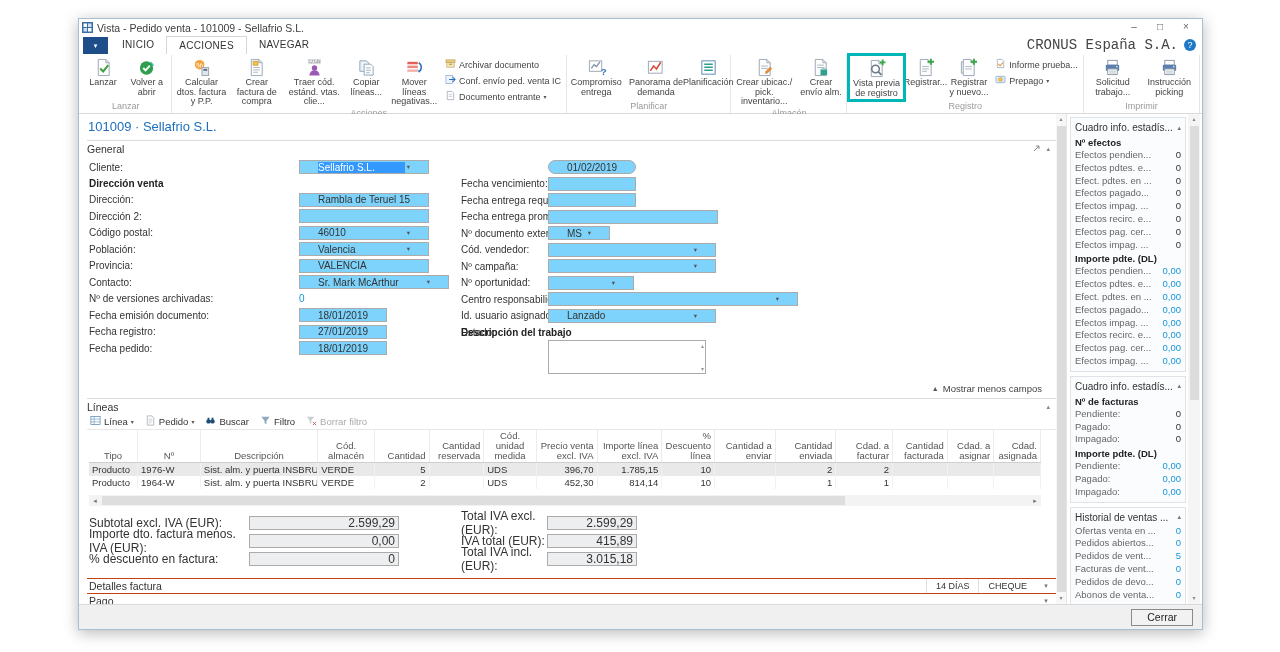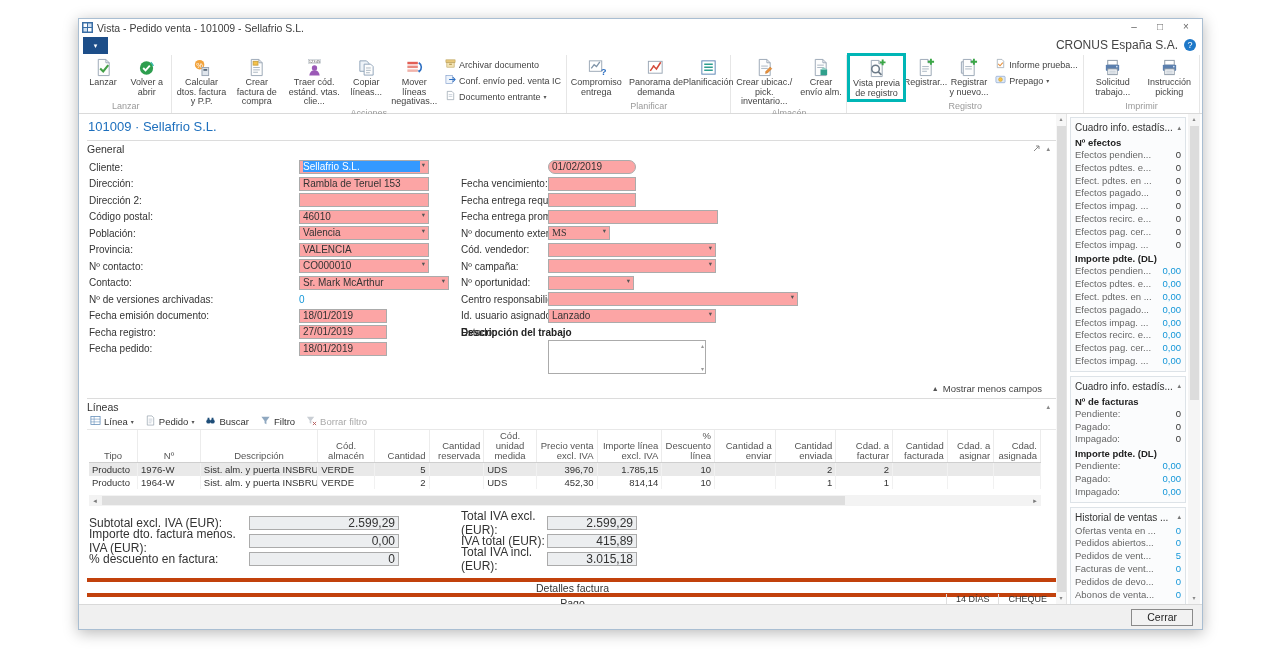--- a/index.html
+++ b/index.html
@@ -10,21 +10,21 @@
   
   .titlebar { height:17px; display:flex; align-items:center; gap:4px; padding:0 3px; font-size:10.5px; color:#3c3c3c; flex:none; }
   .win-icon { width:11px; height:11px; flex:none; }
   .win-controls { margin-left:auto; display:flex; }
   .win-btn { width:26px; height:15px; line-height:14px; text-align:center; font-size:10px; color:#666; }
   
   .tabstrip { height:18px; display:flex; align-items:stretch; font-size:10px; flex:none; }
   .app-menu { width:25px; margin:1px 2px 0 4px; background:#1d4e89; color:#fff; display:flex; align-items:center; justify-content:center; font-size:7px; }
   .tab { padding:3px 12px 0; color:#333; letter-spacing:.3px; }
   .tab.active { border:1px solid #d6d6d6; border-bottom:0; background:#fff; }
-  .company { margin-left:auto; align-self:center; color:#444; font-size:12px; }
+  .company { margin-left:auto; align-self:center; color:#444; font-size:14px;font-family:Liberation Mono, monospace; }
   .help-icon { width:12px; height:12px; border-radius:50%; background:#1e78c8; color:#fff; font-size:9px; line-height:12px; text-align:center; margin:0 6px; align-self:center; }
   
   .ribbon { height:60px; display:flex; align-items:stretch; padding:1px 2px 0; border-bottom:1px solid #dadada; background:#fff; flex:none; }
   .ribbon-group { display:flex; flex-direction:column; padding:0 1px; border-right:1px solid #e6e6e6; }
   .rg-buttons { flex:1; display:flex; align-items:stretch; }
   .big-btn { min-width:42px; max-width:64px; padding:2px 2px 0; text-align:center; font-size:9px; line-height:9.5px; color:#444; display:flex; flex-direction:column; align-items:center; }
   .big-btn.hl { border:3px solid #00b6b6; margin:-2px -1px; z-index:5; background:#fff; }
   .bicon { height:21px; display:flex; align-items:center; flex:none; }
   .blabel { white-space:normal; }
   .small-col { display:flex; flex-direction:column; justify-content:flex-start; padding:3px 4px; gap:3px; font-size:9px; color:#444; }
@@ -37,21 +37,21 @@
   .page-title { font-size:13px; color:#1d6fbd; margin:3px 0 6px 1px; }
   .ft-header { display:flex; align-items:center; border-top:1px solid #dcdcdc; height:16px; font-size:10.5px; color:#333; margin-top:1px; }
   .ft-tools { margin-left:auto; display:flex; gap:5px; align-items:center; color:#888; font-size:7px; padding-right:6px; }
   .gen-body { display:flex; padding:3px 0 4px 2px; }
   .col-left { width:372px; flex:none; }
   .col-right { flex:1; }
   .frow { display:flex; align-items:center; height:16.5px; font-size:10px; color:#333; }
   .flabel { width:210px; flex:none; white-space:nowrap; overflow:hidden; }
   .flabel.r { width:87px;margin-top:33px; }
   .fgroup { font-weight:bold; font-size:10px; color:#222; height:16px; display:flex; align-items:center; }
-  .fctrl { height:14px; background:#fca5a5; border:1px solid #ababab; display:flex; align-items:flex-start; padding:0 3px; flex:none; }
+  .fctrl { height:14px; background:#7dd3fc; border:1px solid #ababab; display:flex; align-items:center; padding:0 18px; flex:none; }
   .fval { flex:1; white-space:nowrap; overflow:hidden; }
   .fval.sel { background:#3399ff; color:#fff; }
   .carrow { font-size:6.5px; color:#555; margin-left:2px; flex:none; }
   .flink { color:#1496d8; }
   .ftextarea { width:158px; height:34px; background:#fff; border:1px solid #ababab; position:relative; flex:none; }
   .ta-steppers { position:absolute; right:1px; top:1px; bottom:1px; display:flex; flex-direction:column; justify-content:space-between; font-size:6px; color:#999; }
   .frow.tall { height:38px; align-items:flex-start; }
   .show-less { display:flex; justify-content:flex-end; align-items:center; gap:4px; font-size:9.5px; color:#444; padding:1px 14px 3px 0; }
   .show-less .chev { font-size:7px; color:#555; }
   
@@ -73,21 +73,21 @@
   .tot-col { display:flex; flex-direction:column; gap:3px; }
   .tot-col.left { width:372px; flex:none; }
   .trow { display:flex; align-items:center; height:15px; }
   .tot-col.left .tlabel { width:160px; flex:none; }
   .tot-col.right .tlabel { width:86px; flex:none; }
   .tbox { height:14px; background:#eceef0; border:1px solid #ababab; display:flex; align-items:center; justify-content:flex-end; padding:0 3px; }
   .tot-col.left .tbox { width:150px; }
   .tot-col.right .tbox { width:90px; }
   
   .ctabs { margin-top:6px; }
-  .ctab { display:flex; align-items:stretch; height:15px; border-top:4px solid #c2410c; font-size:10.5px; color:#333;flex-direction:column; }
+  .ctab { display:flex; align-items:stretch; height:15px; border-top:1px solid #c2410c; font-size:10.5px; color:#333; }
   .ctab .title { padding-left:2px; align-self:center; }
   .csums { margin-left:auto; display:flex; align-items:stretch; font-size:9px; color:#333; }
   .csum { padding:0 9px; border-left:1px solid #e0e0e0; display:flex; align-items:center; }
   .cchev { width:20px; text-align:center; color:#777; font-size:7px; align-self:center; }
   
   .main-vscroll { width:10px; background:#f7f7f7; display:flex; flex-direction:column; align-items:center; font-size:6px; color:#888; flex:none; }
   .factboxes { width:122px; padding:3px 2px 0 3px; border-left:1px solid #e4e4e4; overflow:hidden; font-size:9.5px; flex:none; }
   .factbox { border:1px solid #dde3e8; background:#fbfcfd; margin-bottom:4px; padding:2px 4px 3px; }
   .fb-header { display:flex; align-items:center; font-size:10px; color:#333; height:15px; }
   .fb-chev { margin-left:auto; font-size:7px; color:#777; }
@@ -121,20 +121,25 @@
       <span class="title">Vista - Pedido venta - 101009 - Sellafrio S.L.</span>
       <span class="win-controls">
         <span class="win-btn">–</span>
         <span class="win-btn">□</span>
         <span class="win-btn">×</span>
       </span>
     </div>
 
     <div class="tabstrip">
       <div class="app-menu">▾</div>
+      <span id="tabs" style="display:flex">
+          <div class="tab">INICIO</div>
+          <div class="tab active">ACCIONES</div>
+          <div class="tab">NAVEGAR</div>
+        </span>
       <span class="company">CRONUS España S.A.</span>
       <span class="help-icon">?</span>
     </div>
 
     <div class="ribbon" id="ribbon">
         <div class="ribbon-group">
           <div class="rg-buttons">
             <div class="big-btn">
               <div class="bicon">
                 <svg viewBox="0 0 20 20" width="19" height="19">
@@ -408,20 +413,21 @@
         </div>
         <div class="gen-body">
           <div class="col-left" id="gen-left">
               <div class="frow">
                 <div class="flabel">Cliente:</div>
                 <div class="fctrl combo" style="width: 130px;">
                   <span class="fval sel">Sellafrio S.L.</span>
                   <span class="carrow">▾</span>
                 </div>
               </div>
+              <div class="fgroup">Dirección venta</div>
               <div class="frow">
                 <div class="flabel">Dirección:</div>
                 <div class="fctrl" style="width: 130px;">
                   <span class="fval">Rambla de Teruel 153</span>
                 </div>
               </div>
               <div class="frow">
                 <div class="flabel">Dirección 2:</div>
                 <div class="fctrl" style="width: 130px;">
                   <span class="fval"></span>
@@ -441,27 +447,20 @@
                   <span class="carrow">▾</span>
                 </div>
               </div>
               <div class="frow">
                 <div class="flabel">Provincia:</div>
                 <div class="fctrl" style="width: 130px;">
                   <span class="fval">VALENCIA</span>
                 </div>
               </div>
               <div class="frow">
-                <div class="flabel">Nº contacto:</div>
-                <div class="fctrl combo" style="width: 130px;">
-                  <span class="fval">CO000010</span>
-                  <span class="carrow">▾</span>
-                </div>
-              </div>
-              <div class="frow">
                 <div class="flabel">Contacto:</div>
                 <div class="fctrl combo" style="width: 150px;">
                   <span class="fval">Sr. Mark McArthur</span>
                   <span class="carrow">▾</span>
                 </div>
               </div>
               <div class="frow">
                 <div class="flabel">Nº de versiones archivadas:</div>
                 <span class="flink">0</span>
               </div>
@@ -504,21 +503,21 @@
                 </div>
               </div>
               <div class="frow">
                 <div class="flabel r">Nº documento externo:</div>
                 <div class="fctrl" style="width: 170px;">
                   <span class="fval"></span>
                 </div>
               </div>
               <div class="frow">
                 <div class="flabel r">Cód. vendedor:</div>
-                <div class="fctrl combo" style="width: 62px; font-family: Liberation Serif, serif;">
+                <div class="fctrl combo" style="width: 62px;">
                   <span class="fval">MS</span>
                   <span class="carrow">▾</span>
                 </div>
               </div>
               <div class="frow">
                 <div class="flabel r">Nº campaña:</div>
                 <div class="fctrl combo" style="width: 168px;">
                   <span class="fval"></span>
                   <span class="carrow">▾</span>
                 </div>

